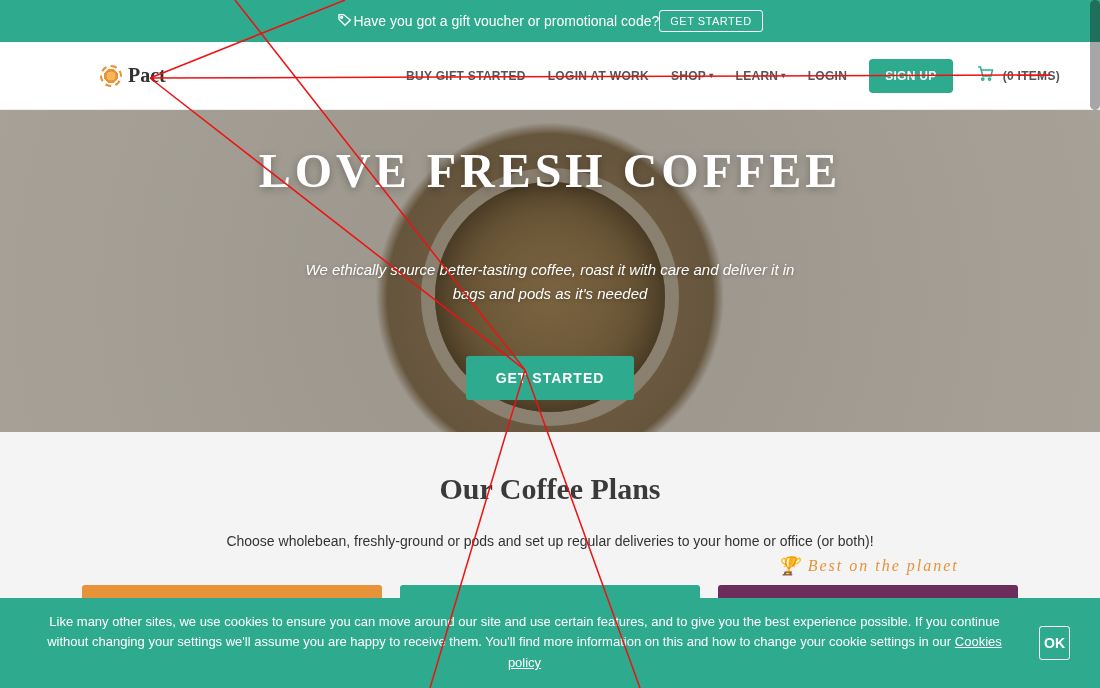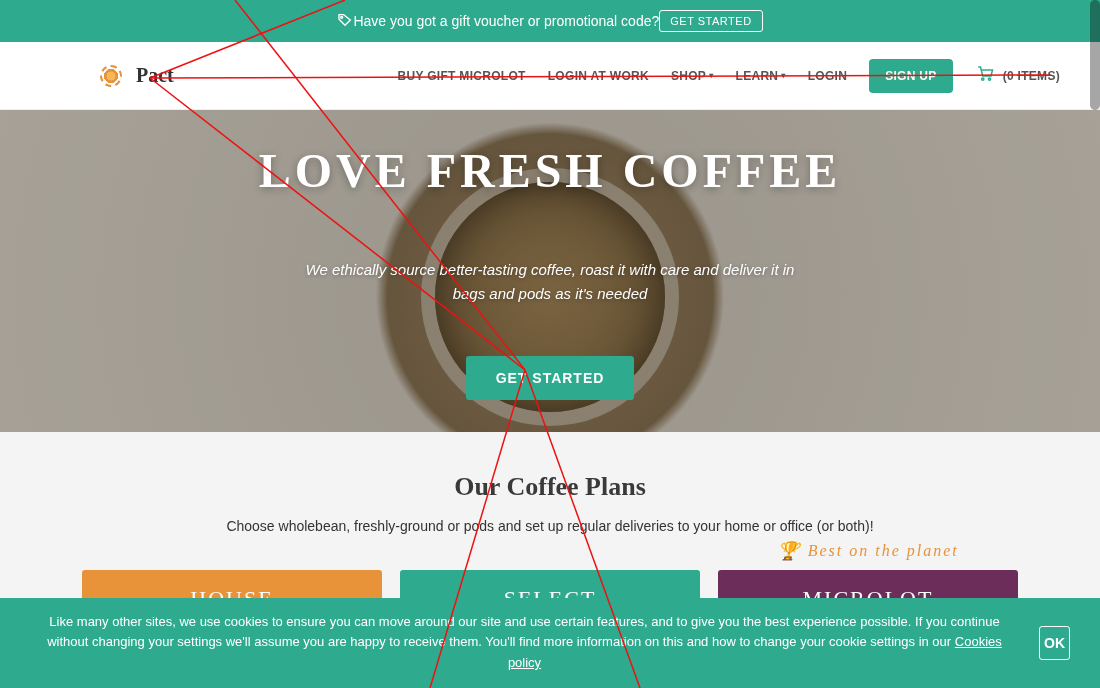--- a/index.html
+++ b/index.html
@@ -2,38 +2,38 @@
 <html><head>
 <meta charset="utf-8">
 <style>
 * { margin: 0; padding: 0; box-sizing: border-box; }
 body { font-family: -apple-system, BlinkMacSystemFont, "Segoe UI", Arial, sans-serif; width: 1100px; height: 688px; overflow: hidden; position: relative; background: #fff; }
 
 .promo-bar { background: #2eab8e; color: #fff; height: 42px; display: flex; align-items: center; justify-content: center; font-size: 14px; }
 .promo-bar .btn-outline { border: 1px solid #fff; padding: 4px 10px; font-size: 11px; letter-spacing: 0.5px; border-radius: 3px; cursor: pointer; }
 
 .navbar { background: #fff; height: 68px; display: flex; align-items: center; padding: 0 40px 0 100px; justify-content: space-between; border-bottom: 1px solid #eee; }
-.logo { display: flex; align-items: center; gap: 14px; font-weight: bold; font-size: 20px; color: #333; font-family: Georgia, serif; }
+.logo { display: flex; align-items: center; gap: 6px; font-weight: bold; font-size: 20px; color: #333; font-family: Georgia, serif; }
 .logo-icon { width: 22px; height: 22px; border-radius: 50%; background: radial-gradient(circle, #f8b757 35%, #e8923a 36%, #e8923a 55%, transparent 56%); border: 2px dashed #e8923a; position: relative; }
 .nav-links { display: flex; align-items: center; gap: 22px; font-size: 12px; font-weight: 600; color: #555; letter-spacing: 0.3px; }
 .nav-links .nav-item { cursor: pointer; display: flex; align-items: center; gap: 3px; }
 .caret { font-size: 8px; }
 .signup-btn { background: #2eab8e; color: #fff; padding: 10px 16px; border-radius: 4px; font-size: 12px; font-weight: 600; cursor: pointer; }
 .cart { display: flex; align-items: center; gap: 8px; font-size: 12px; font-weight: 600; color: #555; cursor: pointer; }
 .cart-icon { color: #2eab8e; font-size: 18px; }
 
 .hero { height: 322px; background: linear-gradient(rgba(80,70,55,0.25), rgba(80,70,55,0.25)), radial-gradient(circle at 50% 58%, #8a7250 0%, #6d5a3f 28%, #b8b4ac 30%, #c4c0b8 100%); display: flex; flex-direction: column; align-items: center; justify-content: center; color: #fff; text-align: center; position: relative; }
 .hero::before { content: ""; position: absolute; left: 50%; top: 58%; transform: translate(-50%, -50%); width: 230px; height: 230px; border-radius: 50%; background: radial-gradient(circle, #7a6340 0%, #5c4a2e 100%); box-shadow: inset 0 0 40px rgba(0,0,0,0.5), 0 0 0 14px rgba(160,155,145,0.6); z-index: 0; }
 .hero > * { position: relative; z-index: 1; }
 .hero h1 { font-family: Georgia, serif; font-size: 48px; letter-spacing: 4px; font-weight: 700; text-shadow: 0 2px 8px rgba(0,0,0,0.3); margin-bottom: 60px; }
 .hero p { font-style: italic; font-size: 15px; max-width: 500px; line-height: 1.6; margin-bottom: 50px; text-shadow: 0 1px 4px rgba(0,0,0,0.3); }
 .hero-btn { background: #2eab8e; color: #fff; padding: 14px 30px; font-size: 14px; font-weight: 700; letter-spacing: 1px; border-radius: 3px; cursor: pointer; }
 
 .plans-section { background: #f4f4f4; padding: 40px 0 0; text-align: center; }
-.plans-section h2 { font-family: Georgia, serif; font-size: 26px; color: #3a3a3a; margin-bottom: 16px; }
+.plans-section h2 { font-family: Georgia, serif; font-size: 30px; color: #3a3a3a; margin-bottom: 27px; }
 .plans-section p.sub { font-size: 14px; color: #333; margin-bottom: 36px; }
 .plans-row { display: flex; justify-content: center; gap: 18px; padding: 0 60px; position: relative; }
 .plan-card { flex: 1; max-width: 300px; color: #fff; padding: 16px 0 8px; font-family: Georgia, serif; font-size: 22px; letter-spacing: 2px; border-radius: 3px 3px 0 0; position: relative; }
 .plan-house { background: #e8923a; }
 .plan-select { background: #2eab8e; }
 .plan-microlot { background: #6d2d5a; }
 .badge { position: absolute; top: -30px; left: 50%; transform: translateX(-50%); color: #e8923a; font-family: Georgia, serif; font-style: italic; font-size: 16px; display: flex; align-items: center; gap: 6px; white-space: nowrap; }
 .trophy { font-size: 18px; }
 
 .cookie-bar { position: absolute; bottom: 0; left: 0; right: 0; background: #2eab8e; color: #fff; padding: 14px 30px; font-size: 13px; text-align: center; line-height: 1.6; display: flex; align-items: center; justify-content: center; gap: 20px; }
@@ -59,21 +59,21 @@
   <span class="btn-outline">GET STARTED</span>
 </div>
 
 <div class="navbar">
   <div class="logo">
     <span class="logo-icon"></span>
     <span>Pact</span>
   </div>
   <div class="nav-links">
     <span class="nav-item">
-        <span>BUY GIFT MICROLOT</span>
+        <span>BUY GIFT STARTED</span>
       </span>
     <span class="nav-item">
         <span>LOGIN AT WORK</span>
       </span>
     <span class="nav-item">
         <span>SHOP</span>
         <span class="caret">▾</span>
       </span>
     <span class="nav-item">
         <span>LEARN</span>

